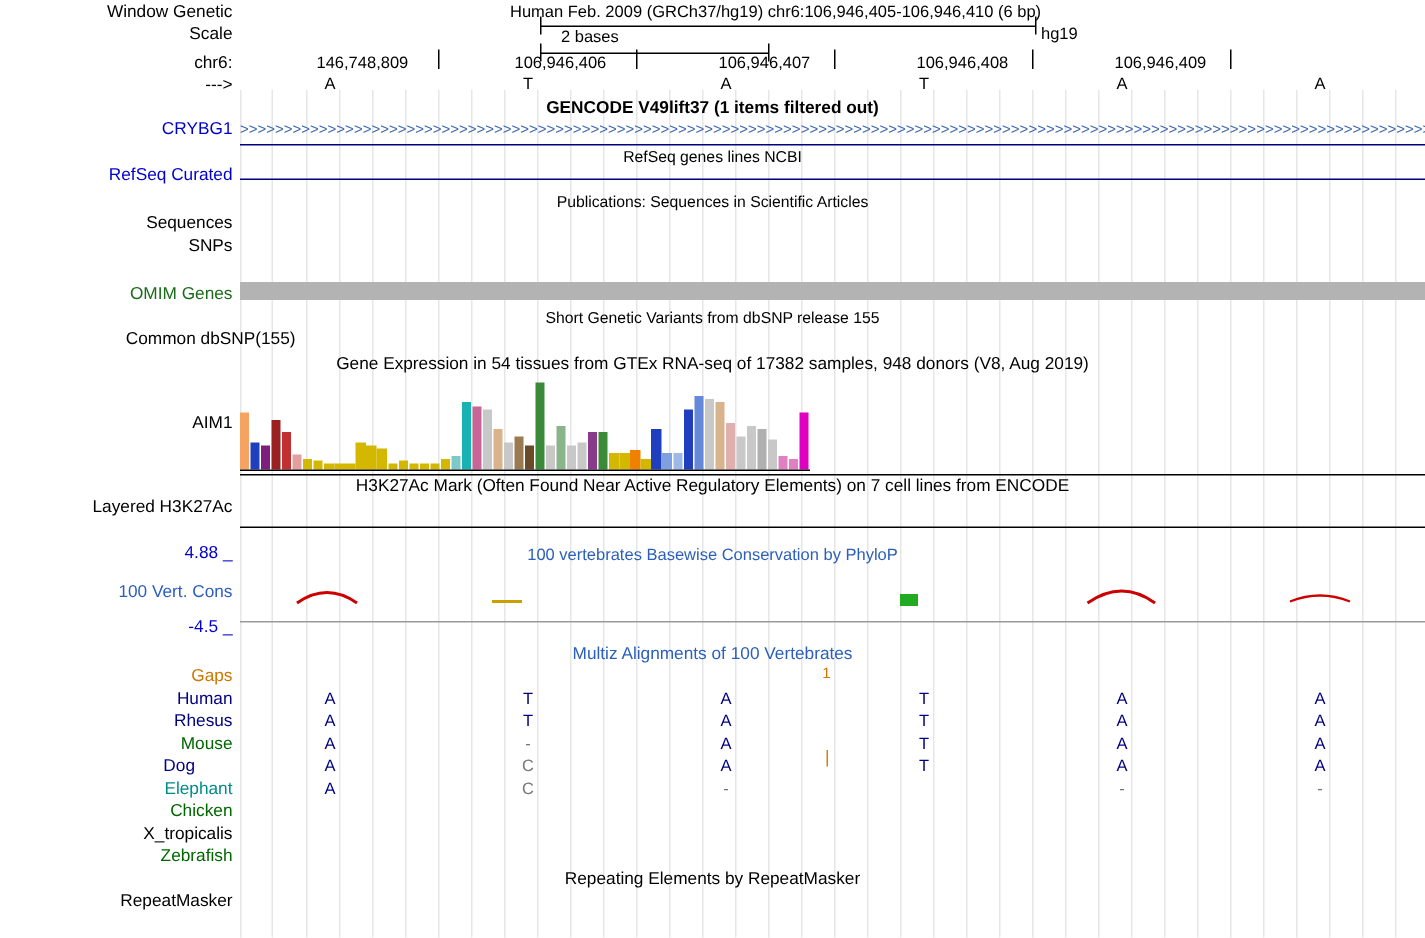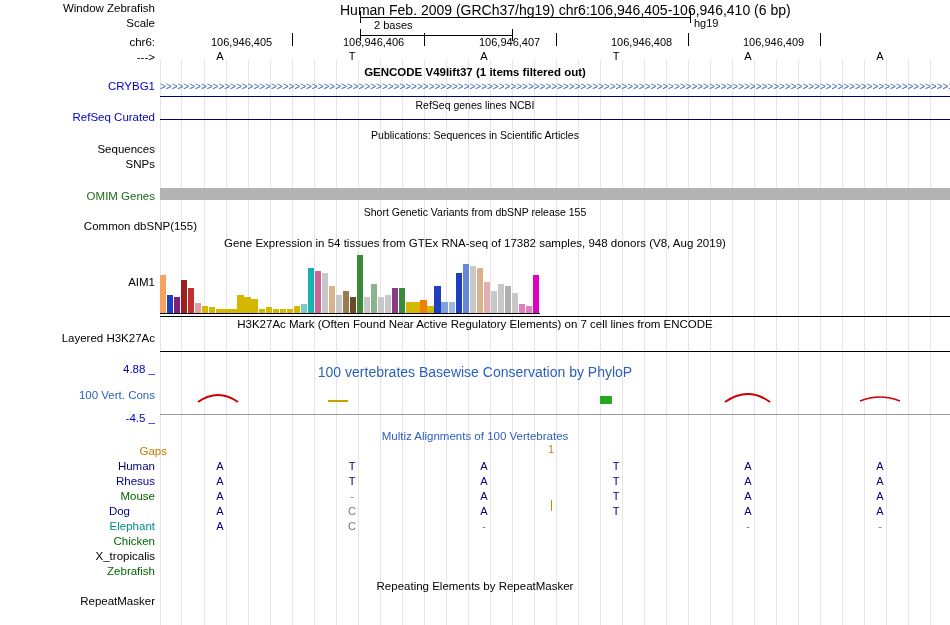--- a/index.html
+++ b/index.html
@@ -20,38 +20,38 @@
   .gridcol{position:absolute;top:60px;width:1px;background:#e6e6e6;}
   .bar{position:absolute;bottom:0;}
   .arrowrow{position:absolute;left:160px;width:790px;height:12px;overflow:hidden;color:#4169b0;font-size:10px;letter-spacing:0px;}
   .centerlbl{position:absolute;width:950px;text-align:center;}
 </style>
 </head>
 <body>
 
 <div id="stage">
 
-  <div class="lbl" style="left:0;top:2px;width:155px;">Window Zebrafish</div>
+  <div class="lbl" style="left:0;top:2px;width:155px;">Window Genetic</div>
   <div class="lbl" style="left:0;top:17px;width:155px;">Scale</div>
   <div class="lbl" style="left:0;top:36px;width:155px;">chr6:</div>
   <div class="lbl" style="left:0;top:51px;width:155px;">---&gt;</div>
 
-  <div class="txt" style="left:340px;top:2px;font-size:14px;">Human Feb. 2009 (GRCh37/hg19)   chr6:106,946,405-106,946,410 (6 bp)</div>
+  <div class="txt" style="left:340px;top:2px;font-size:11px;">Human Feb. 2009 (GRCh37/hg19)   chr6:106,946,405-106,946,410 (6 bp)</div>
 
   <div class="hline" style="left:360px;top:17px;width:330px;"></div>
   <div class="vtick" style="left:360px;top:11px;height:12px;"></div>
   <div class="vtick" style="left:690px;top:11px;height:12px;"></div>
   <div class="txt" style="left:694px;top:17px;">hg19</div>
 
   <div class="txt" style="left:374px;top:19px;">2 bases</div>
   <div class="hline" style="left:360px;top:35px;width:152px;"></div>
   <div class="vtick" style="left:360px;top:29px;height:12px;"></div>
   <div class="vtick" style="left:512px;top:29px;height:12px;"></div>
 
-  <div class="txt" style="left:211px;top:36px;">106,946,405</div>
+  <div class="txt" style="left:211px;top:36px;">146,748,809</div>
   <div class="vtick" style="left:292px;top:33px;height:13px;"></div>
   <div class="txt" style="left:343px;top:36px;">106,946,406</div>
   <div class="vtick" style="left:424px;top:33px;height:13px;"></div>
   <div class="txt" style="left:479px;top:36px;">106,946,407</div>
   <div class="vtick" style="left:556px;top:33px;height:13px;"></div>
   <div class="txt" style="left:611px;top:36px;">106,946,408</div>
   <div class="vtick" style="left:688px;top:33px;height:13px;"></div>
   <div class="txt" style="left:743px;top:36px;text-align:right;">106,946,409</div>
   <div class="vtick" style="left:820px;top:33px;height:13px;"></div>
 
@@ -177,35 +177,35 @@
       <div class="bar" style="left: 372.963px; width: 6.23704px; height: 37.9231px; background: rgb(224, 0, 192); position: absolute; bottom: 0px;"></div>
     </div>
   <div class="hline" style="left:160px;top:313px;width:380px;"></div>
 
   <div class="hline" style="left:160px;top:316px;width:790px;"></div>
   <div class="centerlbl" style="top:318px;font-size:11.5px;">H3K27Ac Mark (Often Found Near Active Regulatory Elements) on 7 cell lines from ENCODE</div>
   <div class="lbl" style="left:0;top:332px;width:155px;">Layered H3K27Ac</div>
   <div class="hline" style="left:160px;top:351px;width:790px;"></div>
 
   <div class="lbl blue" style="left:0;top:363px;width:155px;">4.88 _</div>
-  <div class="centerlbl" style="top:364px;font-size:14px;color:#2b5fbb;">100 vertebrates Basewise Conservation by PhyloP</div>
+  <div class="centerlbl" style="top:364px;font-size:11px;color:#2b5fbb;">100 vertebrates Basewise Conservation by PhyloP</div>
   <div class="lbl" style="left:0;top:389px;width:155px;color:#2b5fbb;">100 Vert. Cons</div>
   <div class="lbl blue" style="left:0;top:412px;width:155px;">-4.5 _</div>
 
   <svg style="position:absolute;left:160px;top:358px;width:790px;height:62px;" viewBox="0 0 790 62">
     <path d="M38 44 Q 58 30 78 44" stroke="#cc0000" fill="none" stroke-width="2"></path>
     <line x1="168" y1="43" x2="188" y2="43" stroke="#c8a000" stroke-width="2"></line>
     <rect x="440" y="38" width="12" height="8" fill="#22aa22"></rect>
     <path d="M565 44 Q 588 28 610 44" stroke="#cc0000" fill="none" stroke-width="2"></path>
     <path d="M700 43 Q 720 35 740 43" stroke="#cc0000" fill="none" stroke-width="1.5"></path>
   </svg>
   <div class="hline" style="left:160px;top:414px;width:790px;background:#999;"></div>
 
   <div class="centerlbl" style="top:430px;font-size:11.5px;color:#2b5fbb;">Multiz Alignments of 100 Vertebrates</div>
-  <div class="lbl orange" style="left:0;top:445px;width:155px;margin-left:12px;">Gaps</div>
+  <div class="lbl orange" style="left:0;top:445px;width:155px;">Gaps</div>
   <div class="ctr orange" style="left:536px;top:444px;width:30px;font-size:10px;">1</div>
 
   <div class="lbl" style="left:0;top:460px;width:155px;color:#000080;">Human</div>
   <div class="ctr" style="left:205px;top:460px;width:30px;color:#000080;">A</div>
   <div class="ctr" style="left:337px;top:460px;width:30px;color:#000080;">T</div>
   <div class="ctr" style="left:469px;top:460px;width:30px;color:#000080;">A</div>
   <div class="ctr" style="left:601px;top:460px;width:30px;color:#000080;">T</div>
   <div class="ctr" style="left:733px;top:460px;width:30px;color:#000080;">A</div>
   <div class="ctr" style="left:865px;top:460px;width:30px;color:#000080;">A</div>
 

